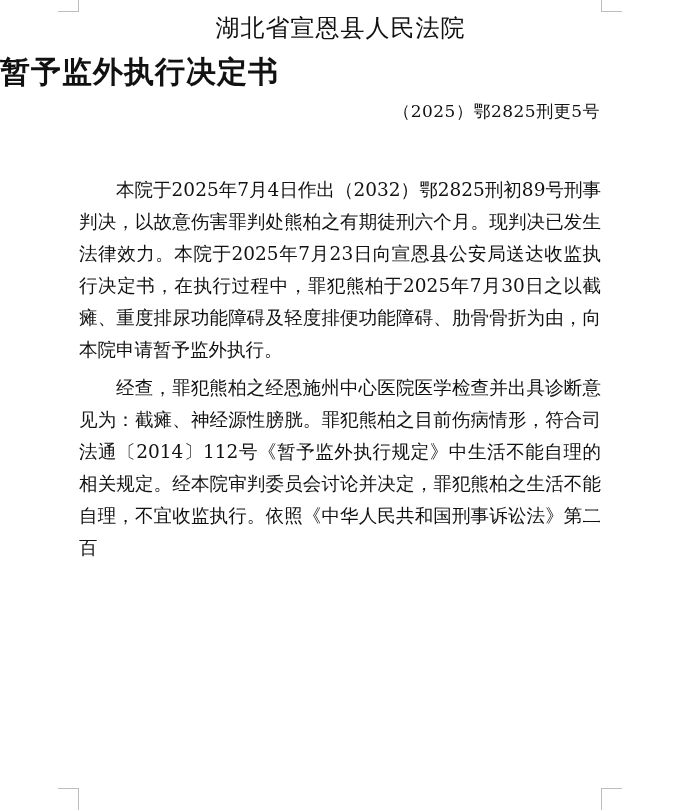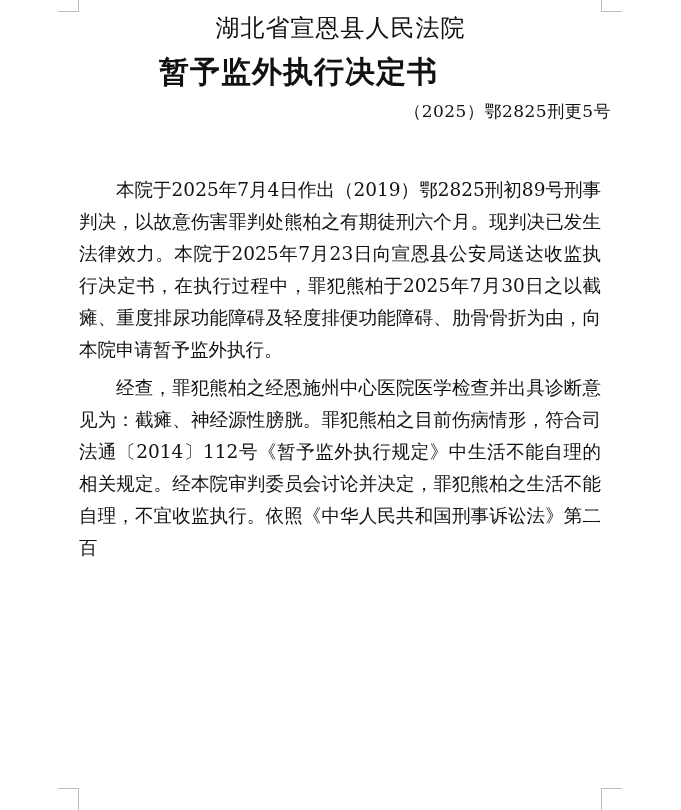--- a/index.html
+++ b/index.html
@@ -5,36 +5,36 @@
     html, body { margin: 0; padding: 0; background: #ffffff; }
     body { width: 681px; height: 810px; position: relative; overflow: hidden;
            font-family: "DejaVu Serif", "Liberation Serif", serif; color: #111; }
     .corner { position: absolute; border-color: #bdbdbd; border-style: solid; border-width: 0; width: 20px; height: 11px; }
     .c-tl { left: 58px; top: 0; border-right-width: 1px; border-bottom-width: 1px; }
     .c-tr { left: 601px; top: 0; border-left-width: 1px; border-bottom-width: 1px; }
     .c-bl { left: 58px; top: 788px; height: 22px; border-right-width: 1px; border-top-width: 1px; }
     .c-br { left: 601px; top: 788px; height: 22px; border-left-width: 1px; border-top-width: 1px; }
     .court { position: absolute; top: 12px; left: 0; width: 681px; text-align: center;
              font-size: 24px; letter-spacing: 1px; font-family: "DejaVu Serif", serif; }
-    .doctitle { position: absolute; top: 52px; left: 0; width: 597px; text-align: center;
+    .doctitle { position: absolute; top: 52px; left: 0; width: 597px; text-align: left;
                 font-size: 30px; font-weight: bold; letter-spacing: 1px;
                 font-family: "DejaVu Sans", "Liberation Sans", sans-serif; }
-    .casenum { position: absolute; top: 100px; right: 70px; font-size: 17px; letter-spacing: 0.5px; }
+    .casenum { position: absolute; top: 100px; right: 81px; font-size: 17px; letter-spacing: 0.5px; }
     .body { position: absolute; top: 174px; left: 79px; width: 522px; font-size: 18.5px;
             line-height: 32px; text-align: justify; text-justify: inter-character; }
     .body p { margin: 0 0 6px 0; text-indent: 2em; }
   </style>
 </head>
 <body>
 
 <div class="corner c-tl"></div>
 <div class="corner c-tr"></div>
 <div class="corner c-bl"></div>
 <div class="corner c-br"></div>
 
 <div class="court">湖北省宣恩县人民法院</div>
 <div class="doctitle">暂予监外执行决定书</div>
 <div class="casenum">（2025）鄂2825刑更5号</div>
 
 <div class="body">
-  <p>本院于2025年7月4日作出（2019）鄂2825刑初89号刑事判决，以故意伤害罪判处熊柏之有期徒刑六个月。现判决已发生法律效力。本院于2025年7月23日向宣恩县公安局送达收监执行决定书，在执行过程中，罪犯熊柏于2025年7月30日之以截瘫、重度排尿功能障碍及轻度排便功能障碍、肋骨骨折为由，向本院申请暂予监外执行。</p>
+  <p>本院于2025年7月4日作出（2032）鄂2825刑初89号刑事判决，以故意伤害罪判处熊柏之有期徒刑六个月。现判决已发生法律效力。本院于2025年7月23日向宣恩县公安局送达收监执行决定书，在执行过程中，罪犯熊柏于2025年7月30日之以截瘫、重度排尿功能障碍及轻度排便功能障碍、肋骨骨折为由，向本院申请暂予监外执行。</p>
   <p>经查，罪犯熊柏之经恩施州中心医院医学检查并出具诊断意见为：截瘫、神经源性膀胱。罪犯熊柏之目前伤病情形，符合司法通〔2014〕112号《暂予监外执行规定》中生活不能自理的相关规定。经本院审判委员会讨论并决定，罪犯熊柏之生活不能自理，不宜收监执行。依照《中华人民共和国刑事诉讼法》第二百</p>
 </div>
 
 </body></html>

